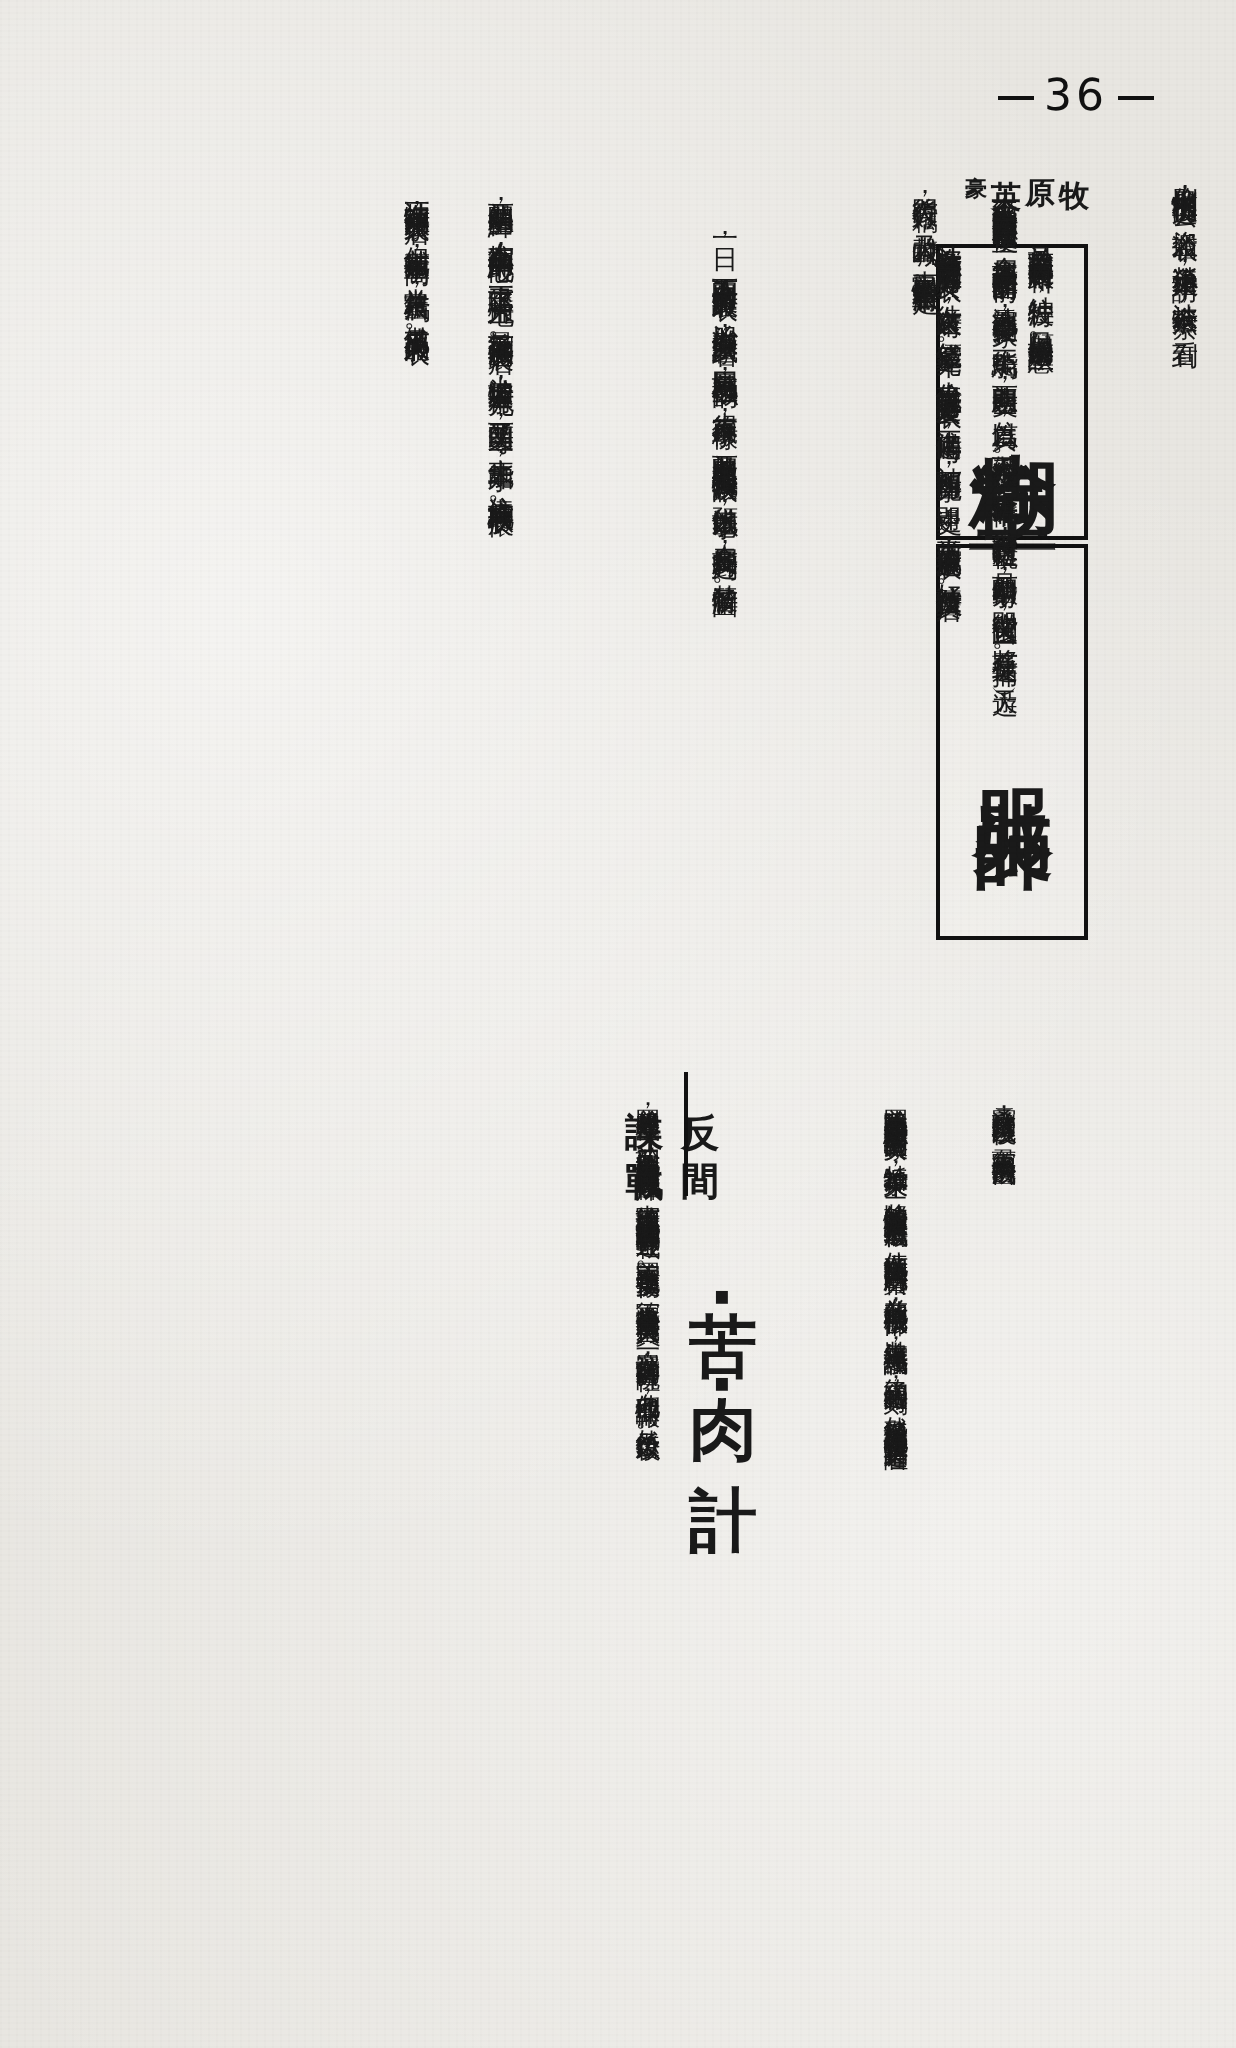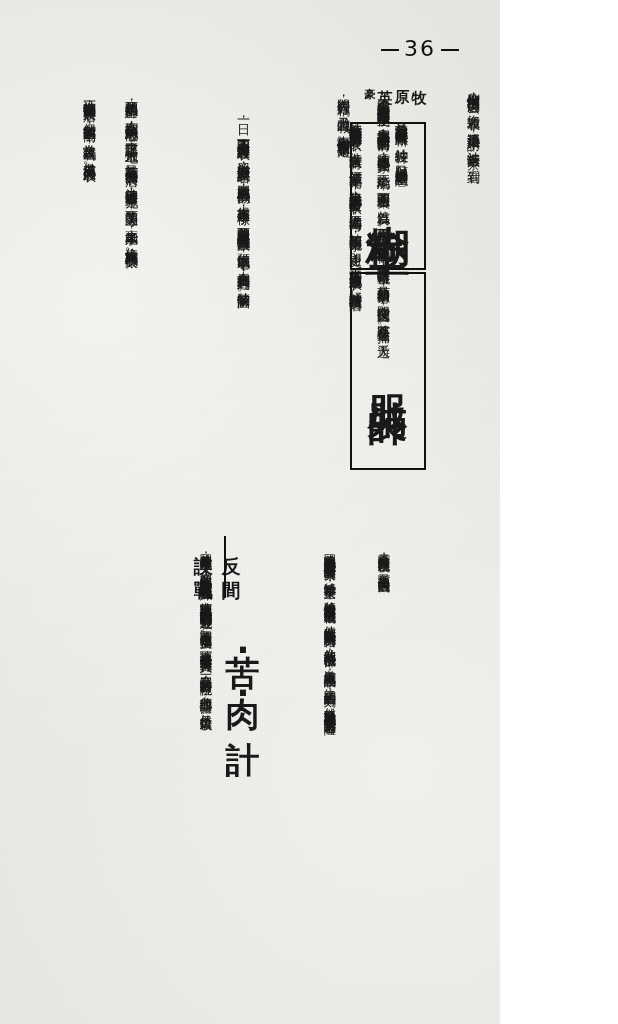--- a/index.html
+++ b/index.html
@@ -8,21 +8,21 @@
     background: #ffffff;
   }
   body {
     width: 618px;
     height: 1024px;
     overflow: hidden;
     font-family: "DejaVu Sans", sans-serif;
   }
   #page {
     position: relative;
-    width: 500px;
+    width: 618px;
     height: 1024px;
     background: #e8e6e1;
     background-image:
       radial-gradient(circle at 20% 30%, rgba(255,255,255,0.55) 0%, rgba(255,255,255,0) 55%),
       radial-gradient(circle at 80% 75%, rgba(255,255,255,0.45) 0%, rgba(255,255,255,0) 60%);
     color: #1a1a1a;
     overflow: hidden;
   }
   .grain {
     position: absolute;

